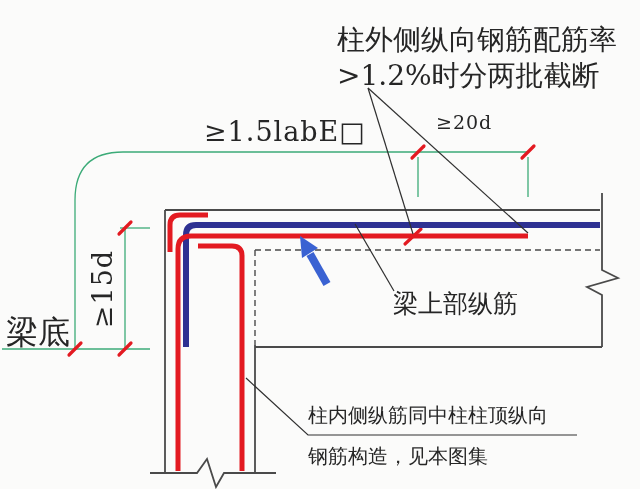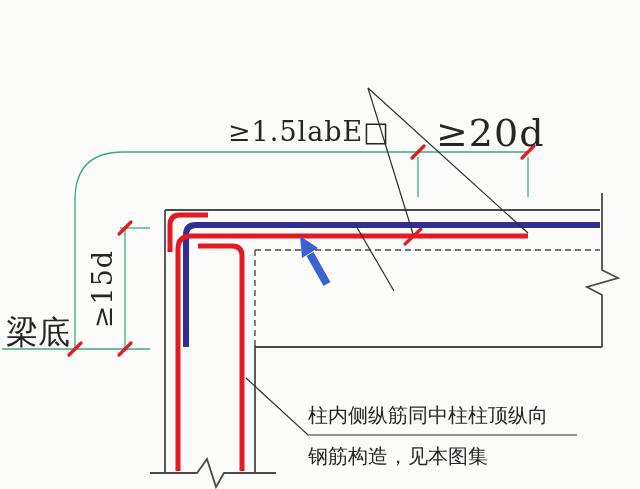--- a/index.html
+++ b/index.html
@@ -8,22 +8,22 @@
     width:640px;height:489px;
     background:#fbfbfa;
     overflow:hidden;
     font-family:"DejaVu Serif","Liberation Serif",serif;
     color:#262626;
   }
   #drawing{position:absolute;left:0;top:0;}
   .lbl{position:absolute;white-space:nowrap;line-height:1.15;}
   .note-top{left:337px;top:24px;font-size:28px;}
   .note-top .l2{margin-top:4px;}
-  .dim-lap{left:228px;top:116px;font-size:27px;letter-spacing:1px;}
-  .dim-20d{left:436px;top:112px;font-size:38px;letter-spacing:1px;}
+  .dim-lap{left:204px;top:116px;font-size:27px;letter-spacing:1px;}
+  .dim-20d{left:436px;top:112px;font-size:19px;letter-spacing:1px;}
   .dim-15d{
     left:103px;top:289px;font-size:27px;letter-spacing:1px;
     transform:translate(-50%,-50%) rotate(-90deg);
   }
   .beam-bottom{left:6px;top:314px;font-size:32px;text-align:right;}
   .beam-topbar{left:393px;top:290px;font-size:25px;}
   .note-bottom{left:308px;top:404px;font-size:20px;}
   .note-bottom .l2{margin-top:18px;}
 </style>
 </head>
@@ -86,28 +86,33 @@
       <path d="M355,224 L394,291"></path>
       <path d="M246,378 L308,435 L577,435"></path>
     </g>
 
     <g>
       <line x1="310" y1="254" x2="327" y2="284" stroke="var(--arrow-blue)" stroke-width="8"></line>
       <polygon points="300,236 318,248 302,258" fill="var(--arrow-blue)"></polygon>
     </g>
   </svg>
 
+  <div class="lbl note-top">
+    <div class="l1">柱外侧纵向钢筋配筋率</div>
+    <div class="l2">&gt;1.2%时分两批截断</div>
+  </div>
 
   <div class="lbl dim-lap">≥1.5labE□</div>
 
   <div class="lbl dim-20d">≥20d</div>
 
   <div class="lbl dim-15d">≥15d</div>
 
   <div class="lbl beam-bottom">梁底</div>
 
+  <div class="lbl beam-topbar">梁上部纵筋</div>
 
   <div class="lbl note-bottom">
     <div class="l1">柱内侧纵筋同中柱柱顶纵向</div>
     <div class="l2">钢筋构造，见本图集</div>
   </div>
 
 </div>
 
 </body></html>

